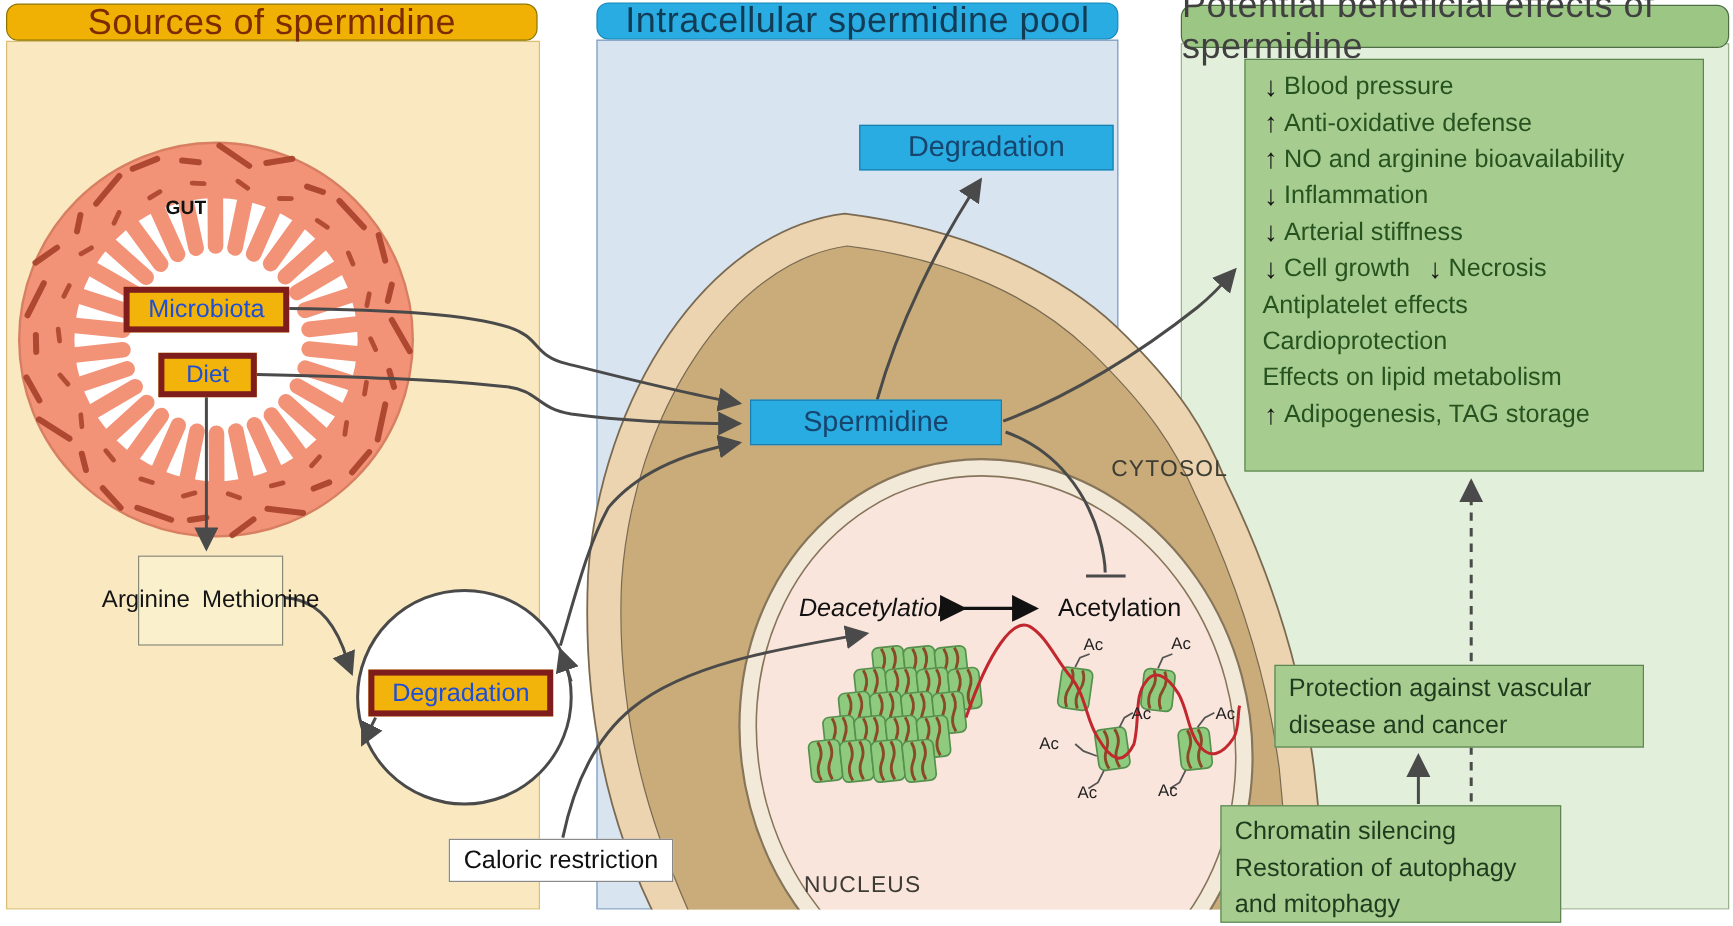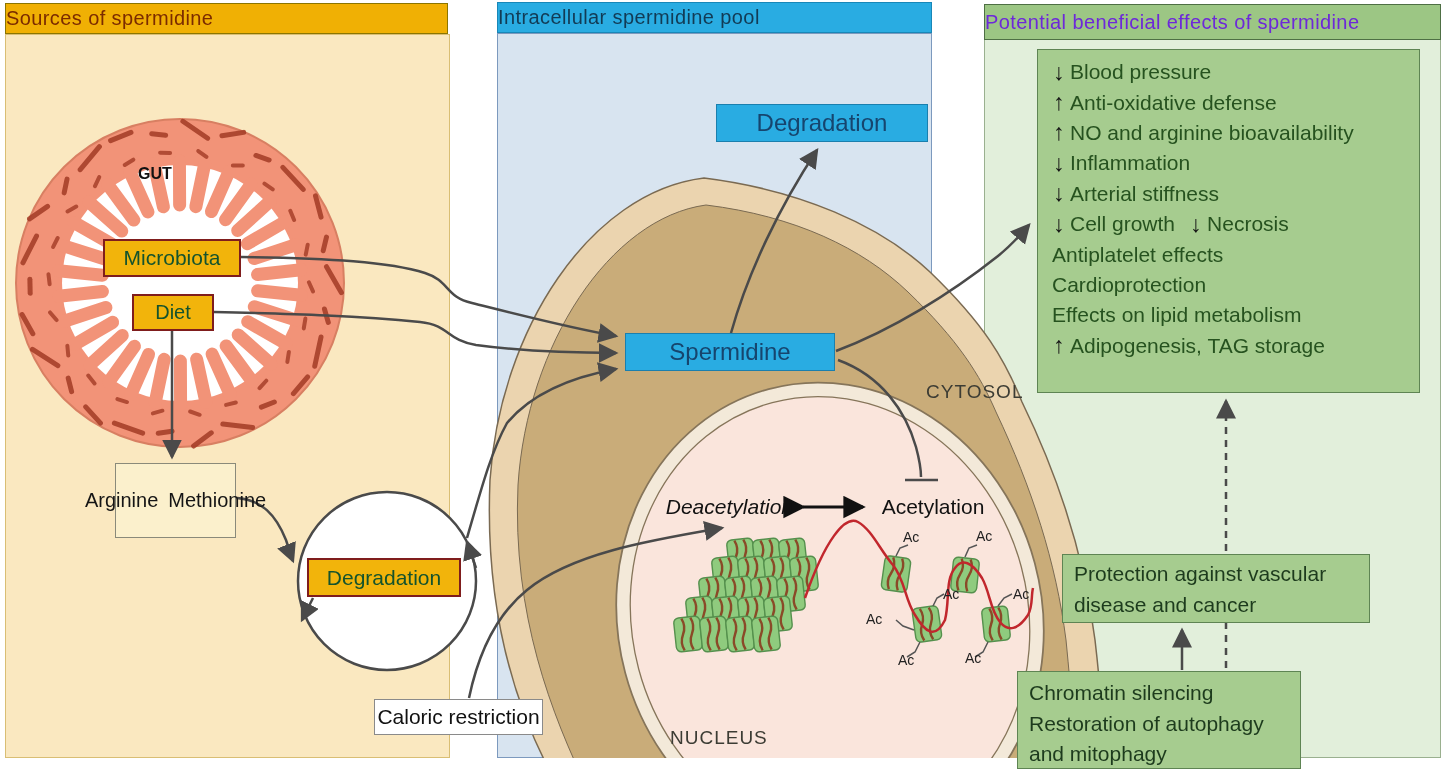--- a/index.html
+++ b/index.html
@@ -5,39 +5,39 @@
   html,body{margin:0;padding:0;background:#fff;}
   body{width:1444px;height:772px;position:relative;overflow:hidden;
        font-family:"Liberation Sans","DejaVu Sans",sans-serif;}
   .abs{position:absolute;}
   
   .panel{position:absolute;z-index:1;box-sizing:border-box;}
   #panel-sources{left:5px;top:34px;width:445px;height:724px;background:var(--c-left-bg);border:1px solid #d9be74;}
   #panel-pool{left:497px;top:33px;width:435px;height:725px;background:var(--c-mid-bg);border:1px solid #7c99be;}
   #panel-effects{left:984px;top:36px;width:457px;height:722px;background:var(--c-right-bg);border:1px solid #9ab08f;}
   
-  .hdr{position:absolute;z-index:6;display:flex;align-items:center;
-       box-sizing:border-box;font-size:20px;letter-spacing:.4px;}
+  .hdr{position:absolute;z-index:6;display:flex;align-items:center;justify-content:center;
+       box-sizing:border-box;font-size:30px;letter-spacing:.4px;border-radius:10px;}
   #hdr-sources{left:5px;top:3px;width:443px;height:31px;background:var(--c-orange);border:1px solid #8b7500;color:#7b2b00;}
   #hdr-pool{left:497px;top:2px;width:435px;height:31px;background:var(--c-blue);border:1px solid #1887b8;color:#123b55;}
-  #hdr-effects{left:984px;top:4px;width:457px;height:36px;background:#9cc684;border:1px solid #4e6f44;color:#6d28d9;}
+  #hdr-effects{left:984px;top:4px;width:457px;height:36px;background:#9cc684;border:1px solid #4e6f44;color:#404040;}
   
   #art{position:absolute;left:0;top:0;z-index:3;}
   
   #bottom-strip{left:0;top:758px;width:1444px;height:14px;background:#fff;z-index:5;}
   
   .node{position:absolute;z-index:10;display:flex;align-items:center;justify-content:center;
         box-sizing:border-box;text-align:center;}
-  .orange-box{background:var(--c-orange-box);border:2px solid #7f1d1d;color:#14532d;}
+  .orange-box{background:var(--c-orange-box);border:5px solid #7f1d1d;color:#1d4ed8;}
   #box-microbiota{left:103px;top:239px;width:138px;height:38px;font-size:21px;}
   #box-diet{left:132px;top:294px;width:82px;height:37px;font-size:20px;}
   #box-biosynthesis{left:307px;top:558px;width:154px;height:39px;font-size:21px;}
   #box-argmeth{left:115px;top:463px;width:121px;height:75px;background:#fbf0cc;border:1.5px solid #8a8a7a;
                color:#151515;font-size:20px;flex-direction:row;justify-content:center;gap:10px;z-index:10;}
-  #box-caloric{left:374px;top:699px;width:169px;height:36px;background:#fff;border:1.5px solid #8a8a8a;
+  #box-caloric{left:374px;top:699px;width:187px;height:36px;background:#fff;border:1.5px solid #8a8a8a;
                color:#111;font-size:21px;}
   .blue-box{background:var(--c-blue);border:1px solid #1a7fae;color:#16456e;font-size:24px;}
   #box-degradation{left:716px;top:104px;width:212px;height:38px;}
   #box-spermidine{left:625px;top:333px;width:210px;height:38px;}
   .green-box{background:var(--c-green-box);border:1.5px solid #5e8453;color:#1d3b1d;}
   #box-effects{left:1037px;top:49px;width:383px;height:344px;z-index:10;position:absolute;
                box-sizing:border-box;padding:7px 0 0 10px;}
   .fx-row{height:30.4px;display:flex;align-items:center;font-size:21px;color:#26521f;}
   .fx-seg{display:flex;align-items:center;margin-right:10px;}
   .fx-arrow{font-size:23px;font-weight:bold;color:#151515;width:22px;display:inline-block;text-align:center;}

